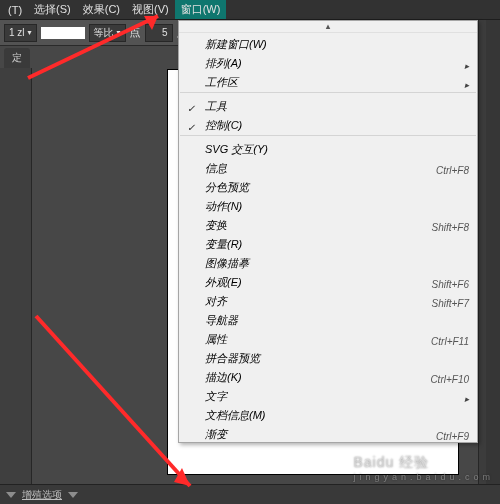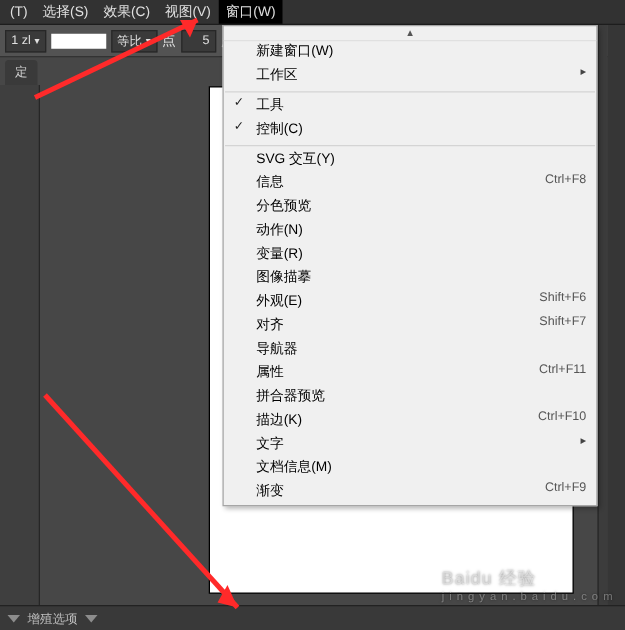--- a/index.html
+++ b/index.html
@@ -9,21 +9,21 @@
     font-family: "Microsoft YaHei", sans-serif;
     font-size: 11px; color: #e0e0e0;
     position: relative;
   }
   .menubar {
     height: 20px; background: #323232;
     display: flex; align-items: center; padding: 0 2px;
     border-bottom: 1px solid #1d1d1d;
   }
   .menubar .mi { padding: 2px 6px; color: #e0e0e0; }
-  .menubar .mi.open { background: #000000; }
+  .menubar .mi.open { background: #0f766e; }
   .toolbar {
     height: 26px; display: flex; align-items: center;
     gap: 4px; padding: 0 4px; background: #535353;
     border-bottom: 1px solid #2a2a2a;
   }
   .combo {
     display: inline-flex; align-items: center;
     background: #3a3a3a; border: 1px solid #272727;
     height: 18px; padding: 0 4px; color: #e0e0e0;
     font-size: 10px;
@@ -51,38 +51,38 @@
   .left-strip {
     position: absolute; left: 0; top: 68px; width: 32px; bottom: 0;
     background: #3f3f3f; border-right: 1px solid #262626;
   }
   .bottom-bar {
     position: absolute; left: 0; right: 0; bottom: 0; height: 20px;
     background: #393939; border-top: 1px solid #222;
     display: flex; align-items: center; gap: 6px; padding: 0 6px;
     font-size: 10px; color: #cfcfcf;
   }
-  .bottom-label { color: #bfbfbf; }
+  .bottom-label { color: #bfbfbf; text-decoration: underline; }
   .tri { width: 0; height: 0; border-left: 5px solid transparent;
          border-right: 5px solid transparent; border-top: 6px solid #8d8d8d; }
 
   
   .menu {
     position: absolute; left: 178px; top: 20px; width: 300px;
     background: #f0f0f0; color: #000;
     border: 1px solid #a6a6a6; box-shadow: 2px 2px 4px rgba(0,0,0,.3);
     font-size: 11px; z-index: 10;
   }
   .menu .up-arrow {
     text-align: center; height: 12px; line-height: 10px;
     border-bottom: 1px solid #e0e0e0; font-size: 9px; color: #555;
   }
   .menu .row {
-    display: flex; align-items: flex-start; height: 19px;
-    padding: 0 8px 0 26px; position: relative; white-space: nowrap;
+    display: flex; align-items: flex-end; height: 19px;
+    padding: 0 8px 0 26px; position: relative; white-space: nowrap; font-style: italic;
   }
   .menu .row .chk {
     position: absolute; left: 8px; font-size: 10px; color: #222;
   }
   .menu .row.sub::after {
     content: "▸"; position: absolute; right: 8px; font-size: 9px; color: #444;
   }
   .menu .row .sc { margin-left: auto; color: #555; font-size: 10px; }
   .menu .sep { height: 1px; background: #d4d4d4; margin: 2px 1px; }
 
@@ -155,20 +155,23 @@
 </div>
 <div class="right-toolbar"></div>
 <div class="right-strip"></div>
 
 <div class="menu" id="menu">
   <div class="up-arrow">▴</div>
 <div class="row">
       <span>新建窗口(W)</span>
     </div>
     <div class="row sub">
+      <span>排列(A)</span>
+    </div>
+    <div class="row sub">
       <span>工作区</span>
     </div>
     <div class="sep"></div>
     <div class="row">
       <span class="chk">✓</span>
       <span>工具</span>
     </div>
     <div class="row">
       <span class="chk">✓</span>
       <span>控制(C)</span>
@@ -179,20 +182,24 @@
     </div>
     <div class="row">
       <span>信息</span>
       <span class="sc">Ctrl+F8</span>
     </div>
     <div class="row">
       <span>分色预览</span>
     </div>
     <div class="row">
       <span>动作(N)</span>
+    </div>
+    <div class="row">
+      <span>变换</span>
+      <span class="sc">Shift+F8</span>
     </div>
     <div class="row">
       <span>变量(R)</span>
     </div>
     <div class="row">
       <span>图像描摹</span>
     </div>
     <div class="row">
       <span>外观(E)</span>
       <span class="sc">Shift+F6</span>

